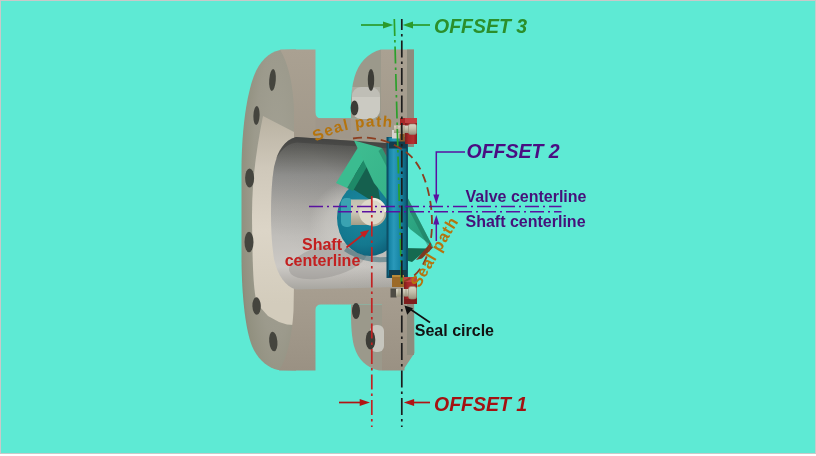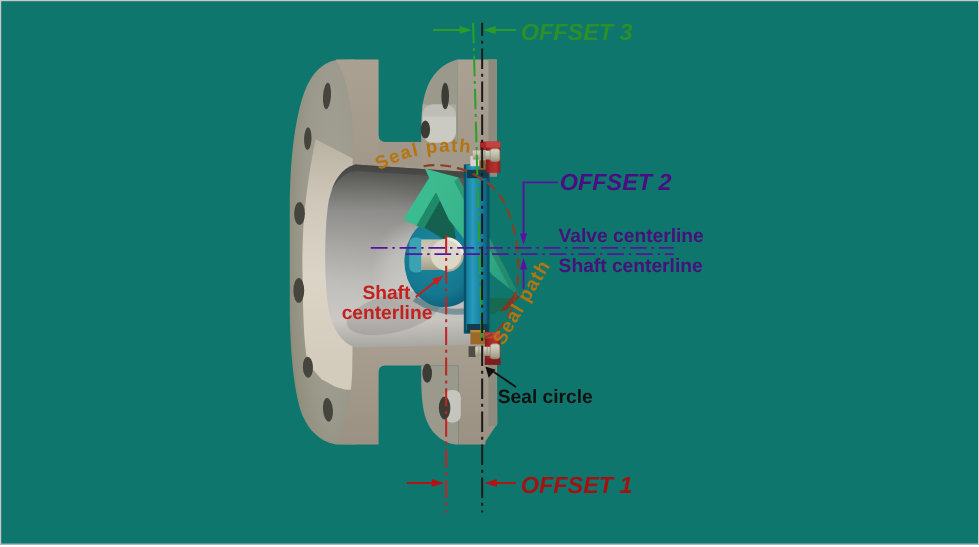--- a/index.html
+++ b/index.html
@@ -1,16 +1,16 @@
 <!DOCTYPE html>
 <html><head>
 <meta charset="utf-8">
 <style>
   html,body{margin:0;padding:0;background:#fff;}
-  #canvas{position:relative;width:816px;height:454px;background:#0f766e;box-sizing:border-box;border:1px solid #c9c9c9;overflow:hidden;}
+  #canvas{position:relative;width:816px;height:454px;background:#5eead4;box-sizing:border-box;border:1px solid #c9c9c9;overflow:hidden;}
   svg{position:absolute;left:0;top:0;}
   text{font-family:"Liberation Sans",sans-serif;}
 </style>
 </head>
 <body>
 <div id="canvas">
 <svg width="816" height="456" viewBox="0 0 816 456">
 <defs>
   <radialGradient id="flangeG" cx="65%" cy="45%" r="75%">
     <stop offset="0%" stop-color="#a5a396"></stop>

